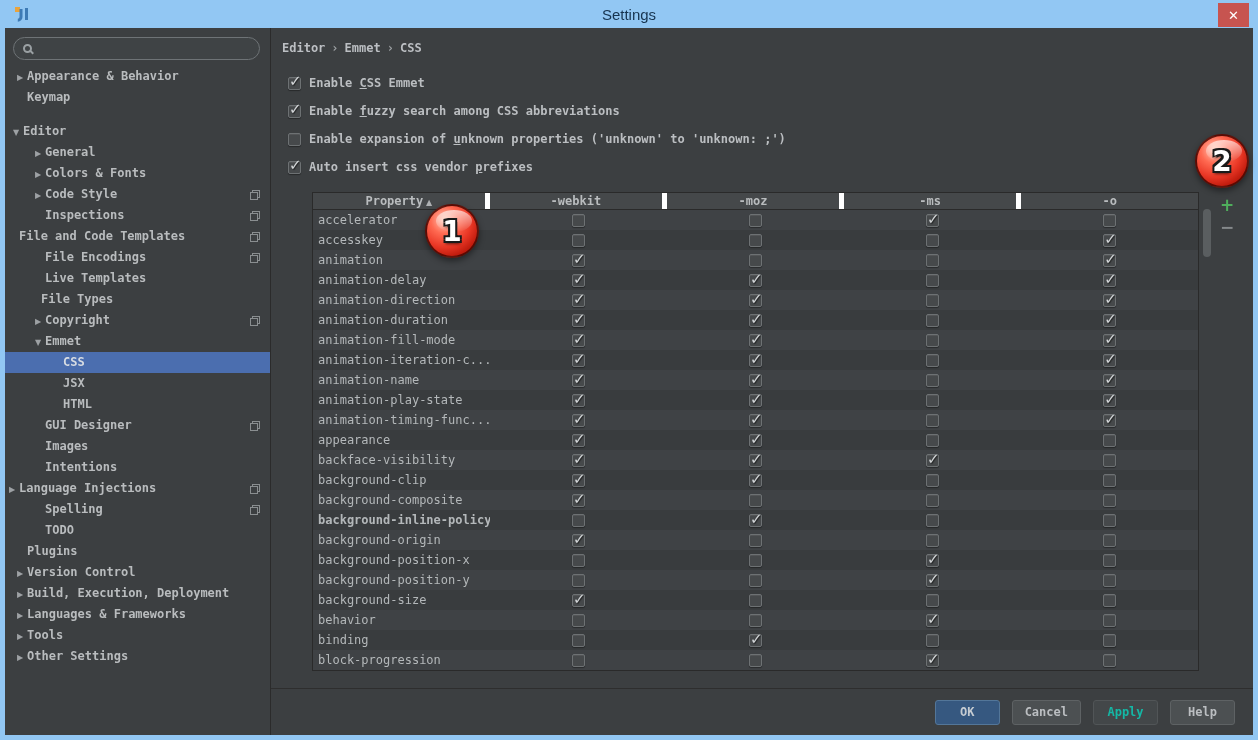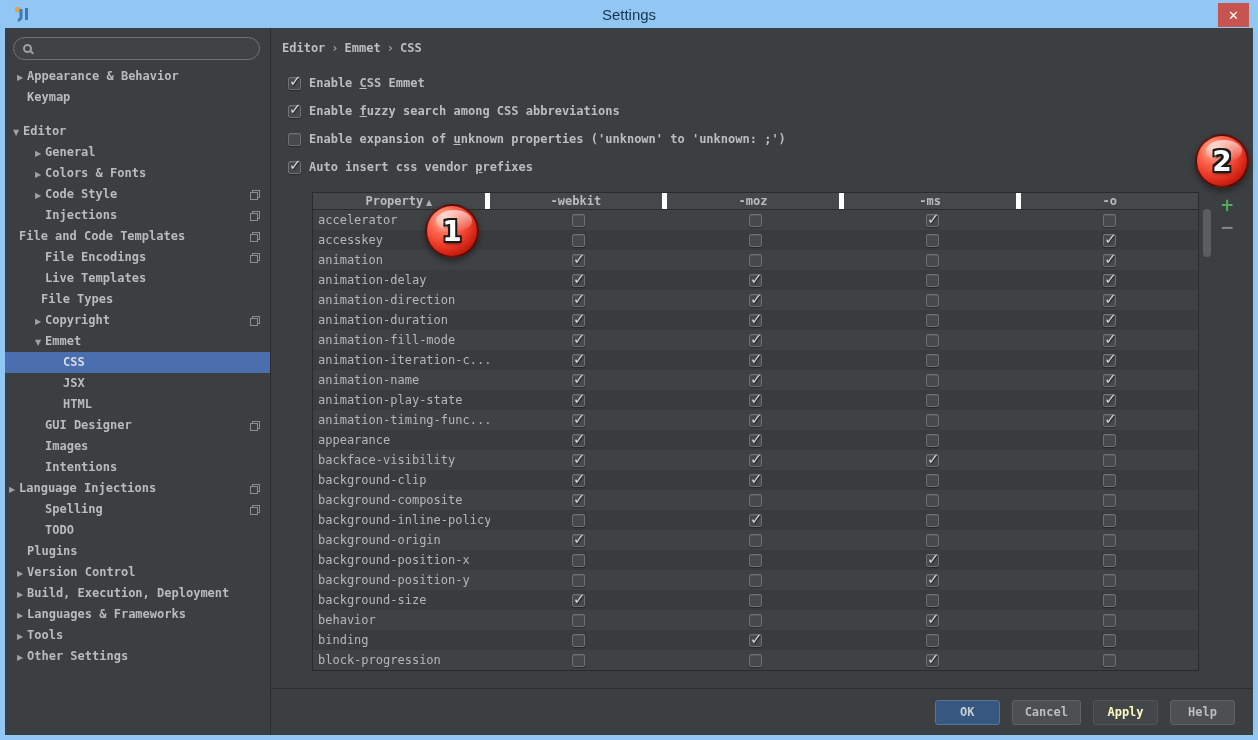--- a/index.html
+++ b/index.html
@@ -54,21 +54,21 @@
   .sb-thumb { position:absolute; left:3px; top:17px; width:8px; height:48px; background:#5a5e60; border-radius:4px; cursor:pointer; }
   .side-toolbar { width:26px; display:flex; flex-direction:column; align-items:center; padding-top:2px; }
   .tb-btn { width:22px; height:22px; display:flex; align-items:center; justify-content:center; cursor:pointer; font-family:"DejaVu Sans",sans-serif; }
   .add { color:#4fae5c; font-size:17px; font-weight:bold; }
   .remove { color:#85898b; font-size:17px; font-weight:bold; }
 
   .spacer { flex:1 1 auto; }
   .footer { flex:0 0 47px; border-top:1px solid #2e2e2e; display:flex; align-items:center; justify-content:flex-end; padding-right:18px; gap:12px; background:#3c3f41; }
   .btn { min-width:65px; height:25px; padding:0 12px; display:flex; align-items:center; justify-content:center; background:#4c5052; border:1px solid #5e6264; border-radius:3px; color:#bbbec1; font-weight:bold; font-size:12px; cursor:pointer; }
   .btn.primary { background:#365880; border-color:#537699; color:#c6ccd2; }
-  .btn.disabled { color:#fef9c3; border-color:#515557; background:#434749; cursor:default;text-align:center; }
+  .btn.disabled { color:#14b8a6; border-color:#515557; background:#434749; cursor:default;text-align:center; }
 
   
   .annot { position:absolute; width:54px; height:54px; border-radius:50%; z-index:50;
     background:radial-gradient(circle at 35% 28%, #ffc9b8 0%, #ff6a52 28%, #ea3826 55%, #b51407 82%, #8d0e04 100%);
     border:2px solid rgba(70,8,2,.85); box-shadow:0 3px 6px rgba(0,0,0,.45);
     display:flex; align-items:center; justify-content:center; }
   .annot::before { content:""; position:absolute; top:4px; left:9px; width:36px; height:22px; border-radius:50%;
     background:linear-gradient(rgba(255,255,255,.65), rgba(255,255,255,.02)); }
   .annot .num { position:relative; color:#fff; font-family:"DejaVu Sans",sans-serif; font-size:28px; font-weight:bold;
     text-shadow:-2px -2px 0 #1a1a1a, 2px -2px 0 #1a1a1a, -2px 2px 0 #1a1a1a, 2px 2px 0 #1a1a1a, 0 3px 3px rgba(0,0,0,.6); }
@@ -98,21 +98,21 @@
         <span class="mag"></span>
         <input class="search-input" placeholder="" style="">
       </div>
       <div class="tree" id="tree">
           <div class="tree-row" style="padding-left: 8px;"><span class="arrow">▶</span><span class="tree-label">Appearance &amp; Behavior</span></div>
           <div class="tree-row" style="padding-left: 8px;"><span class="arrow"></span><span class="tree-label">Keymap</span></div>
           <div class="tree-row" style="padding-left: 4px; margin-top: 13px;"><span class="arrow">▼</span><span class="tree-label">Editor</span></div>
           <div class="tree-row" style="padding-left: 26px;"><span class="arrow">▶</span><span class="tree-label">General</span></div>
           <div class="tree-row" style="padding-left: 26px;"><span class="arrow">▶</span><span class="tree-label">Colors &amp; Fonts</span></div>
           <div class="tree-row" style="padding-left: 26px;"><span class="arrow">▶</span><span class="tree-label">Code Style</span><span class="copy-ic"></span></div>
-          <div class="tree-row" style="padding-left: 26px;"><span class="arrow"></span><span class="tree-label">Injections</span><span class="copy-ic"></span></div>
+          <div class="tree-row" style="padding-left: 26px;"><span class="arrow"></span><span class="tree-label">Inspections</span><span class="copy-ic"></span></div>
           <div class="tree-row" style=""><span class="arrow"></span><span class="tree-label">File and Code Templates</span><span class="copy-ic"></span></div>
           <div class="tree-row" style="padding-left: 26px;"><span class="arrow"></span><span class="tree-label">File Encodings</span><span class="copy-ic"></span></div>
           <div class="tree-row" style="padding-left: 26px;"><span class="arrow"></span><span class="tree-label">Live Templates</span></div>
           <div class="tree-row" style="padding-left: 22px;"><span class="arrow"></span><span class="tree-label">File Types</span></div>
           <div class="tree-row" style="padding-left: 26px;"><span class="arrow">▶</span><span class="tree-label">Copyright</span><span class="copy-ic"></span></div>
           <div class="tree-row" style="padding-left: 26px;"><span class="arrow">▼</span><span class="tree-label">Emmet</span></div>
           <div class="tree-row selected" style="padding-left: 44px;"><span class="arrow"></span><span class="tree-label">CSS</span></div>
           <div class="tree-row" style="padding-left: 44px;"><span class="arrow"></span><span class="tree-label">JSX</span></div>
           <div class="tree-row" style="padding-left: 44px;"><span class="arrow"></span><span class="tree-label">HTML</span></div>
           <div class="tree-row" style="padding-left: 26px;"><span class="arrow"></span><span class="tree-label">GUI Designer</span><span class="copy-ic"></span></div>
@@ -380,21 +380,21 @@
                   <span class="cb"></span>
                 </div>
                 <div class="td-cb" style="width: 178px;">
                   <span class="cb"></span>
                 </div>
                 <div class="td-cb" style="width: 177px;">
                   <span class="cb"></span>
                 </div>
               </div>
               <div class="trow even">
-                <div class="td-name" style="width: 177px;">background-inline-policy</div>
+                <div class="td-name" style="width: 177px; font-weight: bold;">background-inline-policy</div>
                 <div class="td-cb" style="width: 178px;">
                   <span class="cb"></span>
                 </div>
                 <div class="td-cb" style="width: 177px;">
                   <span class="cb checked"></span>
                 </div>
                 <div class="td-cb" style="width: 178px;">
                   <span class="cb"></span>
                 </div>
                 <div class="td-cb" style="width: 177px;">

